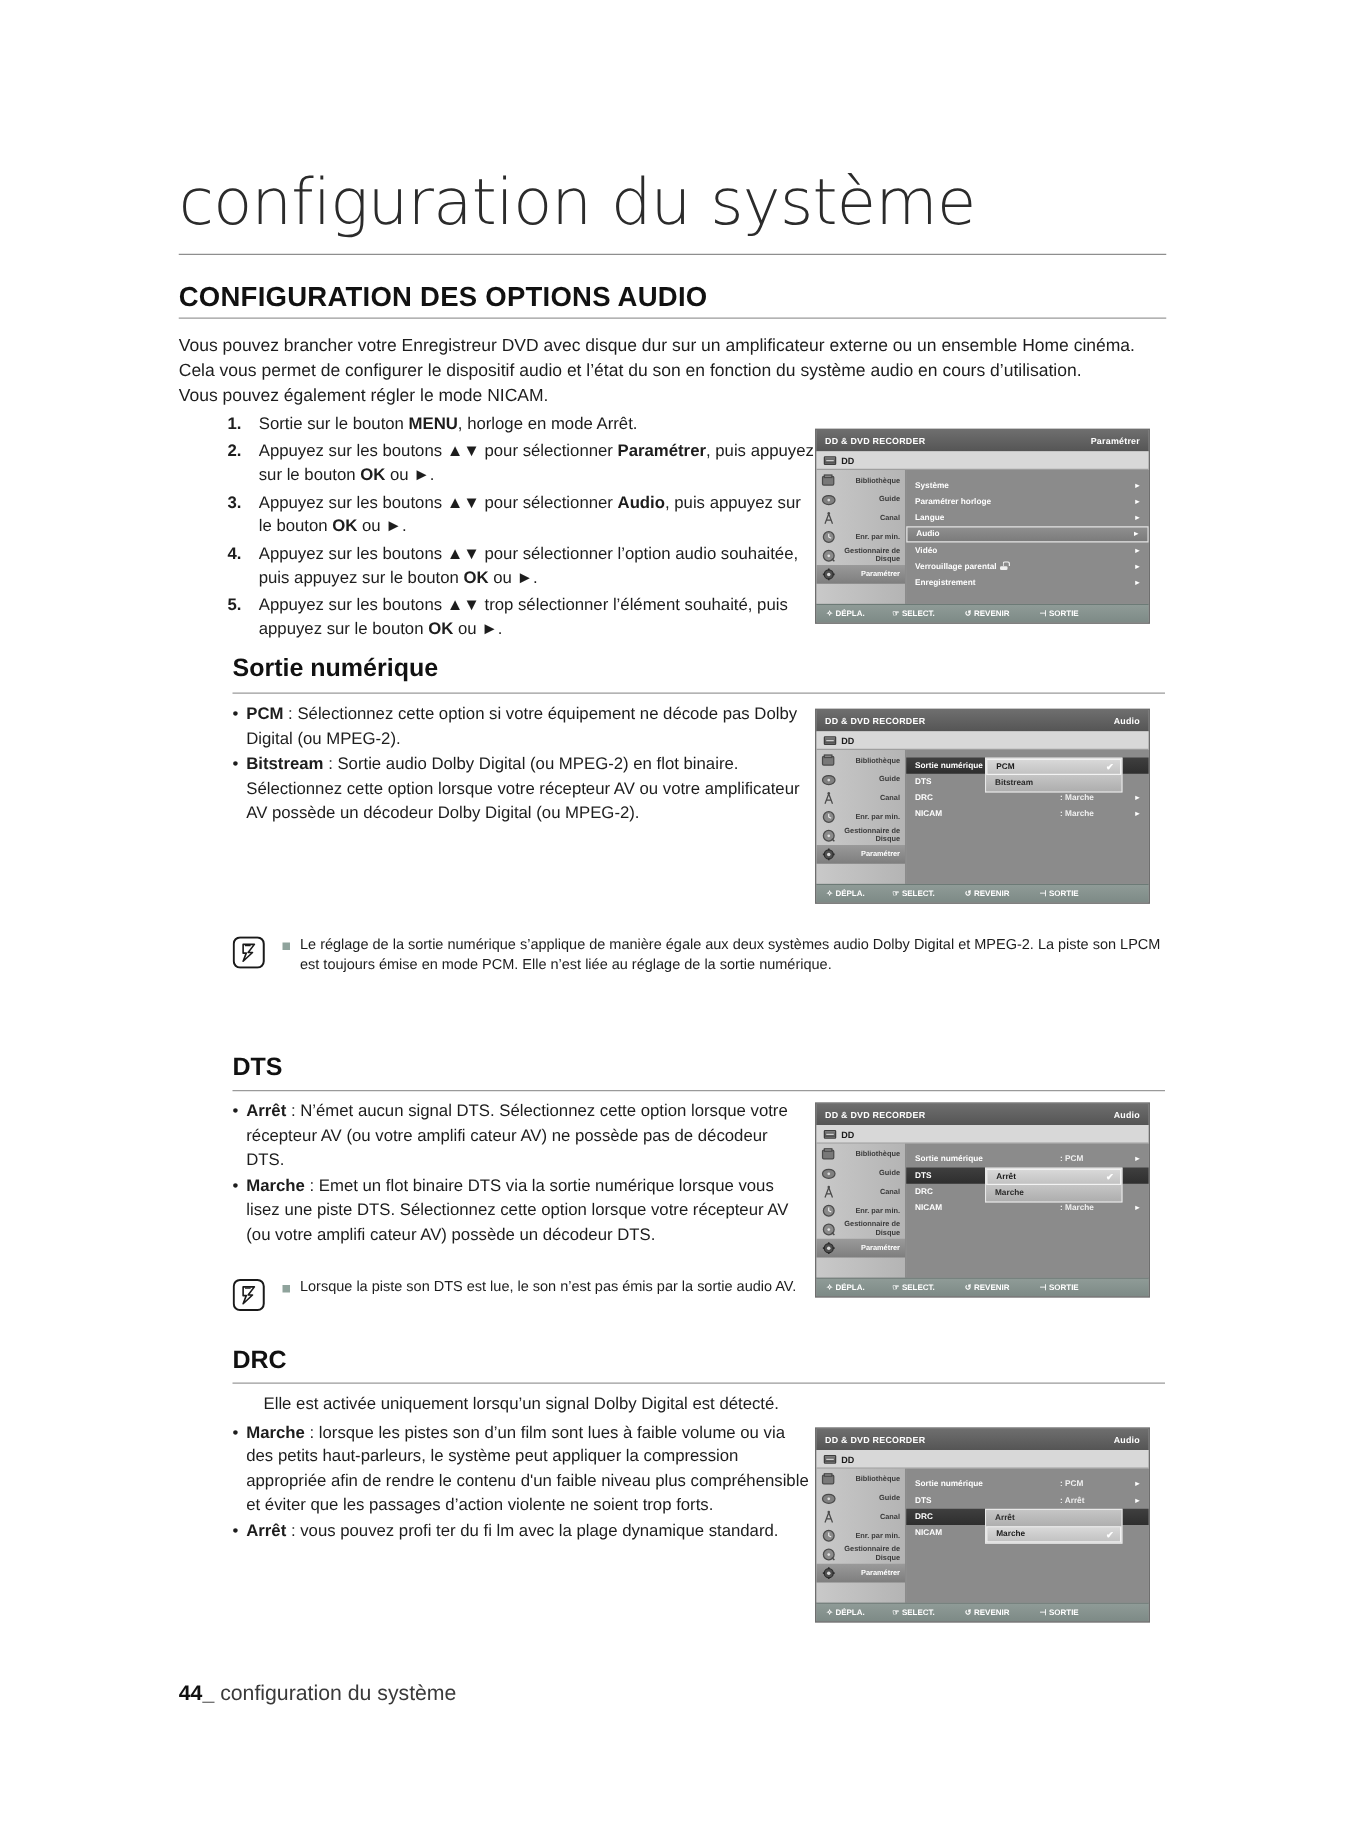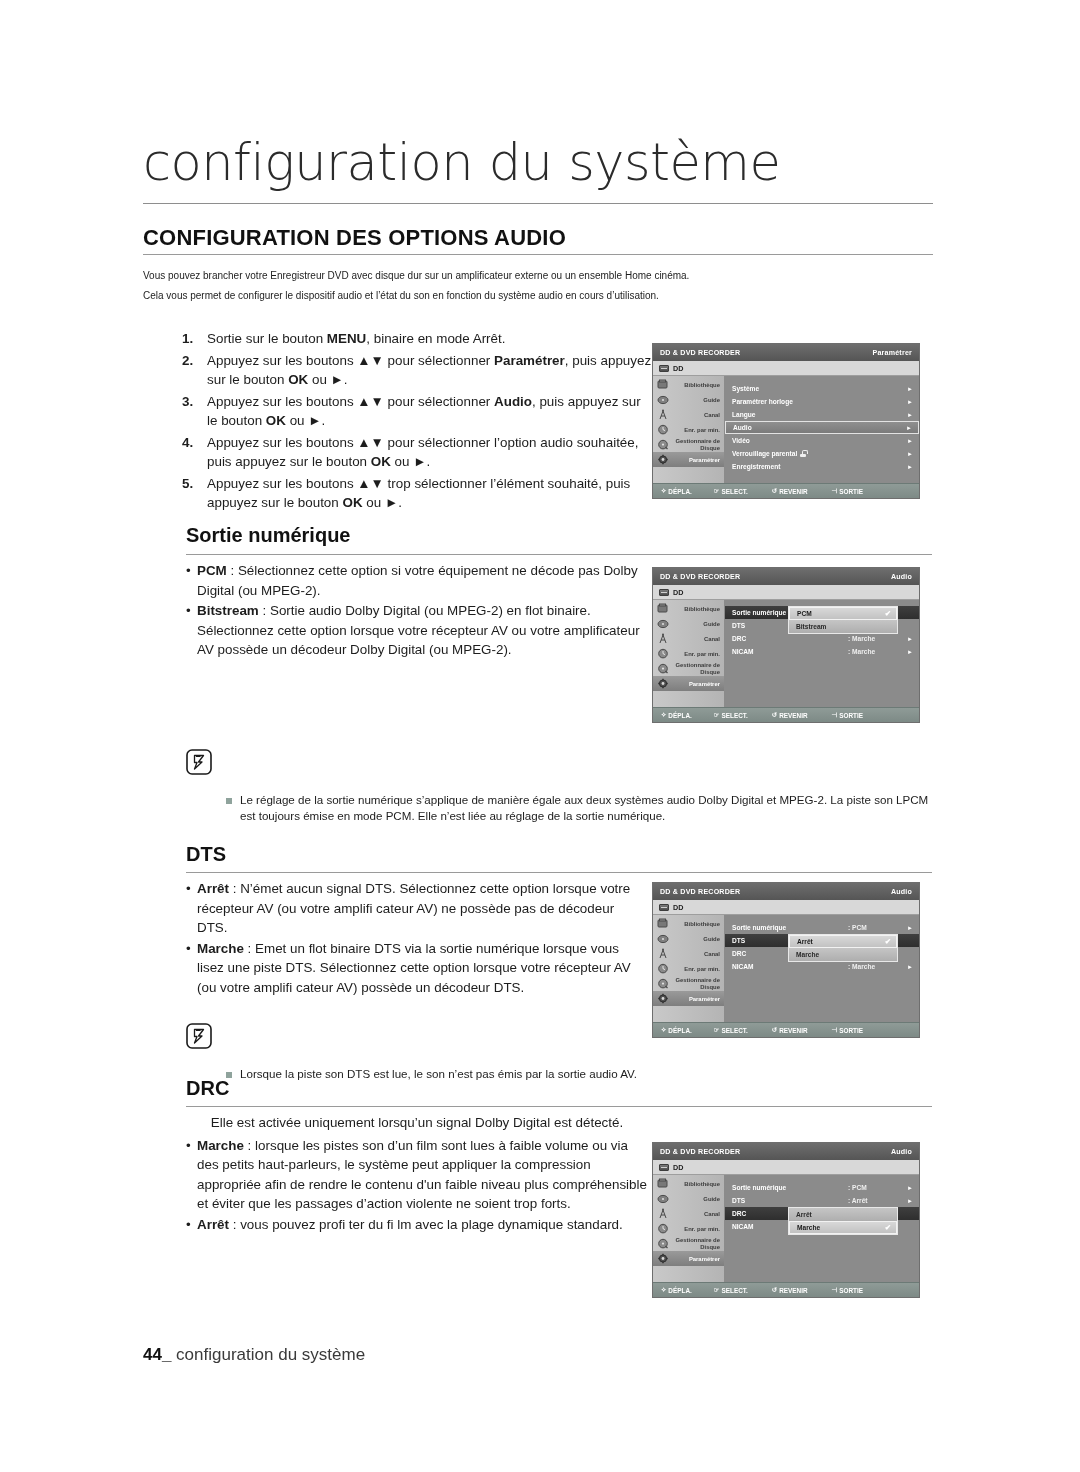--- a/index.html
+++ b/index.html
@@ -32,21 +32,21 @@
     font-size: 22px; font-weight: bold; letter-spacing: 0.2px; color: #111;
   }
   .section-rule {
     position: absolute; left: 143px; top: 254px; width: 790px; height: 1px;
     background: #9a9a9a;
   }
 
   
   .intro {
     position: absolute; left: 143px; top: 266px; width: 790px;
-    font-size: 10px; line-height: 20px; color: #1d1d1d;
+    font-size: 14px; line-height: 20px; color: #1d1d1d;
   }
 
   
   .steps {
     position: absolute; left: 182px; top: 329px; width: 470px;
     font-size: 13.4px; line-height: 19.5px; color: #1d1d1d;
   }
   .step { display: flex; margin-bottom: 2px; }
   .step-num { width: 25px; flex: 0 0 25px; font-weight: bold; }
   .step-text { flex: 1; }
@@ -63,21 +63,21 @@
   .defblock { position: absolute; font-size: 13.4px; line-height: 19.6px; color: #1d1d1d; }
   .defrow { display: flex; margin-bottom: 1px; }
   .dot { flex: 0 0 11px; }
   .defbody { flex: 1; }
 
   
   .note { position: absolute; display: flex; }
   .note-icon {
     flex: 0 0 26px; width: 26px; height: 26px; margin-right: 14px; margin-top: 1px;
   }
-  .note-items { flex: 1; font-size: 11.6px; line-height: 16.4px; color: #1d1d1d; margin-top: 44px; }
+  .note-items { flex: 1; font-size: 11.6px; line-height: 16.4px; color: #1d1d1d; }
   .note-item { display: flex; margin-bottom: 9px; }
   .note-sq {
     flex: 0 0 14px; margin-top: 6px;
   }
   .note-sq i { display: block; width: 6px; height: 6px; background: #8fa39c; }
   .note-tx { flex: 1; }
 
   
   .footer {
     position: absolute; left: 143px; top: 1345px;
@@ -187,26 +187,27 @@
 
   <div class="chapter-title">configuration du système</div>
   <div class="chapter-rule"></div>
 
   <div class="section-title">CONFIGURATION DES OPTIONS AUDIO</div>
   <div class="section-rule"></div>
 
   <div class="intro">
     <div>Vous pouvez brancher votre Enregistreur DVD avec disque dur sur un amplificateur externe ou un ensemble Home cinéma.</div>
     <div>Cela vous permet de configurer le dispositif audio et l’état du son en fonction du système audio en cours d’utilisation.</div>
+    <div>Vous pouvez également régler le mode NICAM.</div>
   </div>
 
   <div class="steps">
     <div class="step">
       <div class="step-num">1.</div>
-      <div class="step-text"><span>Sortie sur le bouton </span><span class="b">MENU</span><span>, binaire en mode Arrêt.</span></div>
+      <div class="step-text"><span>Sortie sur le bouton </span><span class="b">MENU</span><span>, horloge en mode Arrêt.</span></div>
     </div>
     <div class="step">
       <div class="step-num">2.</div>
       <div class="step-text"><span>Appuyez sur les boutons ▲▼ pour sélectionner </span><span class="b">Paramétrer</span><span>, puis appuyez sur le bouton </span><span class="b">OK</span><span> ou ►.</span></div>
     </div>
     <div class="step">
       <div class="step-num">3.</div>
       <div class="step-text"><span>Appuyez sur les boutons ▲▼ pour sélectionner </span><span class="b">Audio</span><span>, puis appuyez sur le bouton </span><span class="b">OK</span><span> ou ►.</span></div>
     </div>
     <div class="step">

